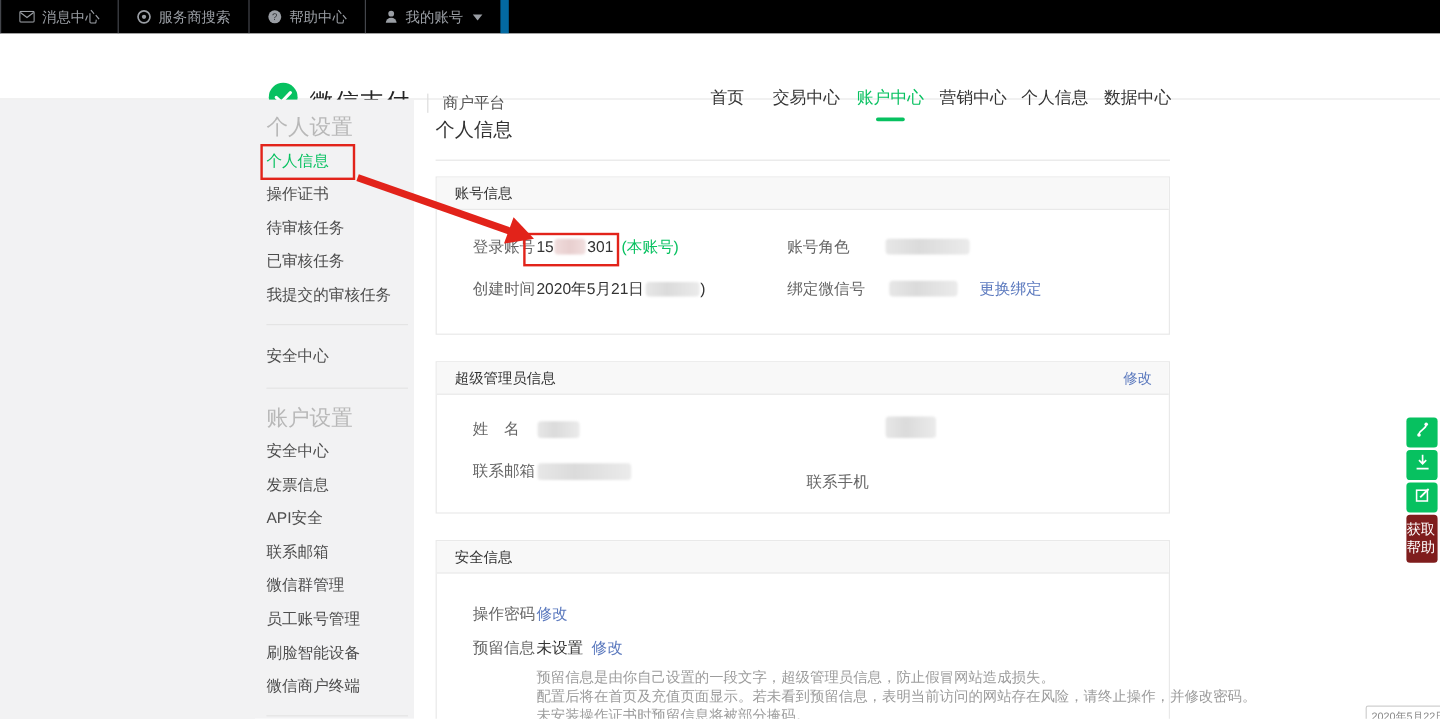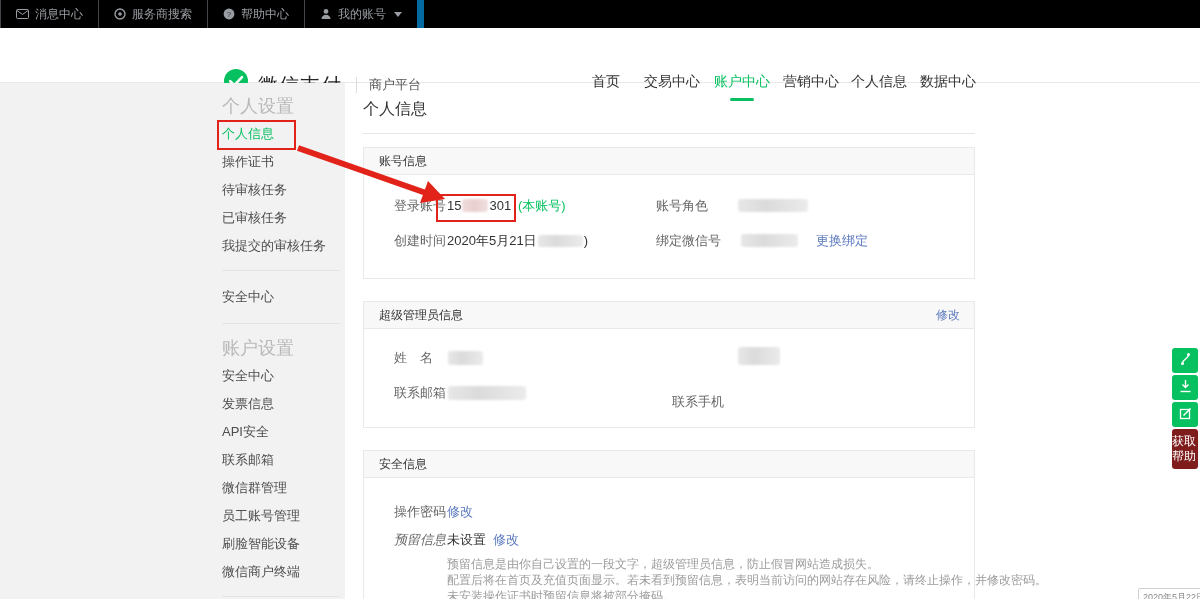--- a/index.html
+++ b/index.html
@@ -201,21 +201,21 @@
       <span class="blur abs" style="left:84px; top:57px; width:78px; height:14px;"></span>
     </div>
   </div>
 
   <div class="section">
     <div class="sec-header">安全信息</div>
     <div class="sec-body h3">
       <span class="cell" style="left:30px; top:25px;">操作密码</span>
       <span class="cell link" style="left:83px; top:25px;">修改</span>
 
-      <span class="cell" style="left:30px; top:53px;font-style:italic;">预留信息</span>
+      <span class="cell" style="left:30px; top:53px;">预留信息</span>
       <span class="cell val" style="left:83px; top:53px;">未设置</span>
       <span class="cell link" style="left:129px; top:53px;">修改</span>
 
       <div class="desc" style="left:83px; top:78px;">
         <div>预留信息是由你自己设置的一段文字，超级管理员信息，防止假冒网站造成损失。</div>
         <div>配置后将在首页及充值页面显示。若未看到预留信息，表明当前访问的网站存在风险，请终止操作，并修改密码。</div>
         <div>未安装操作证书时预留信息将被部分掩码。</div>
       </div>
     </div>
   </div>

